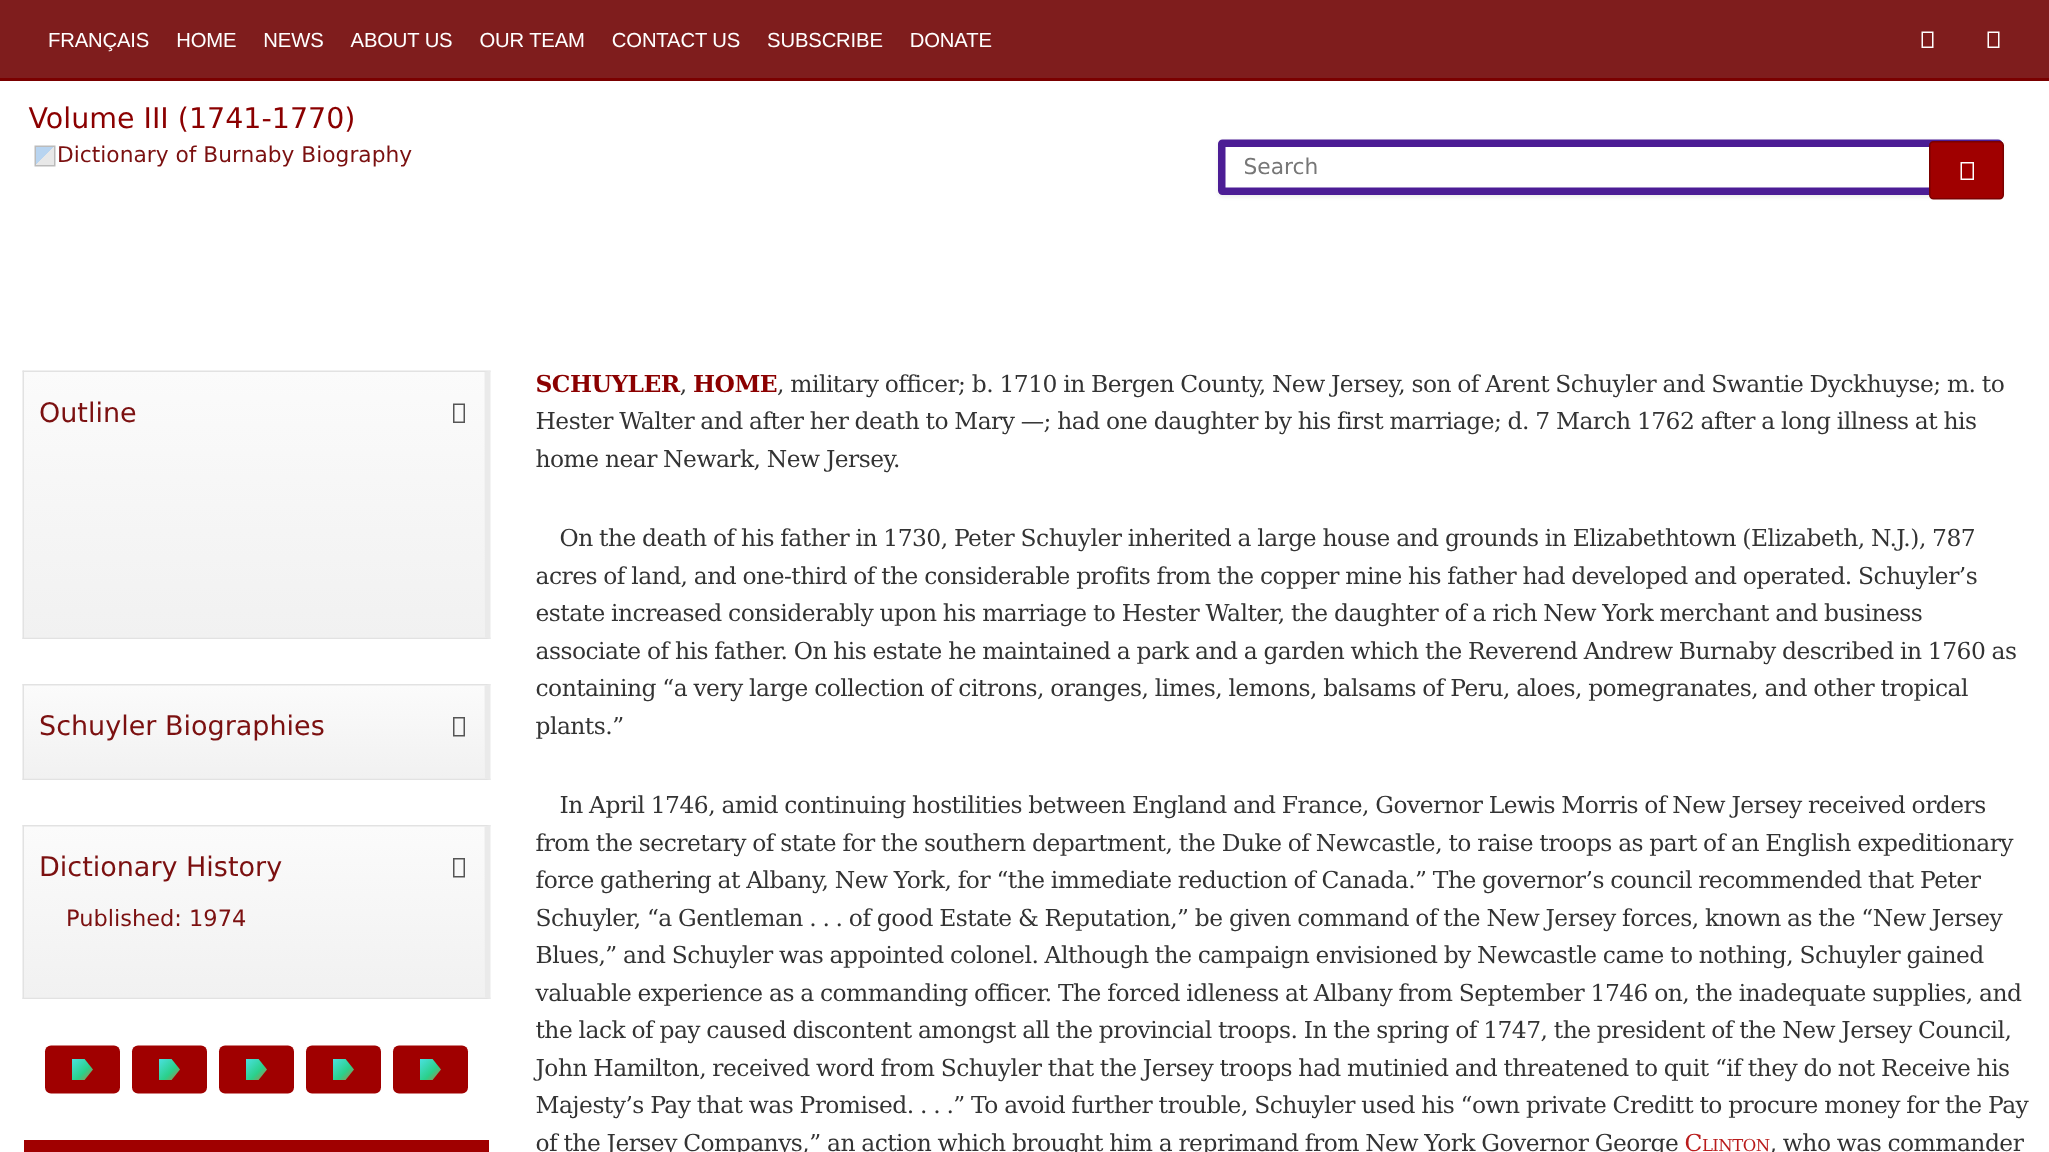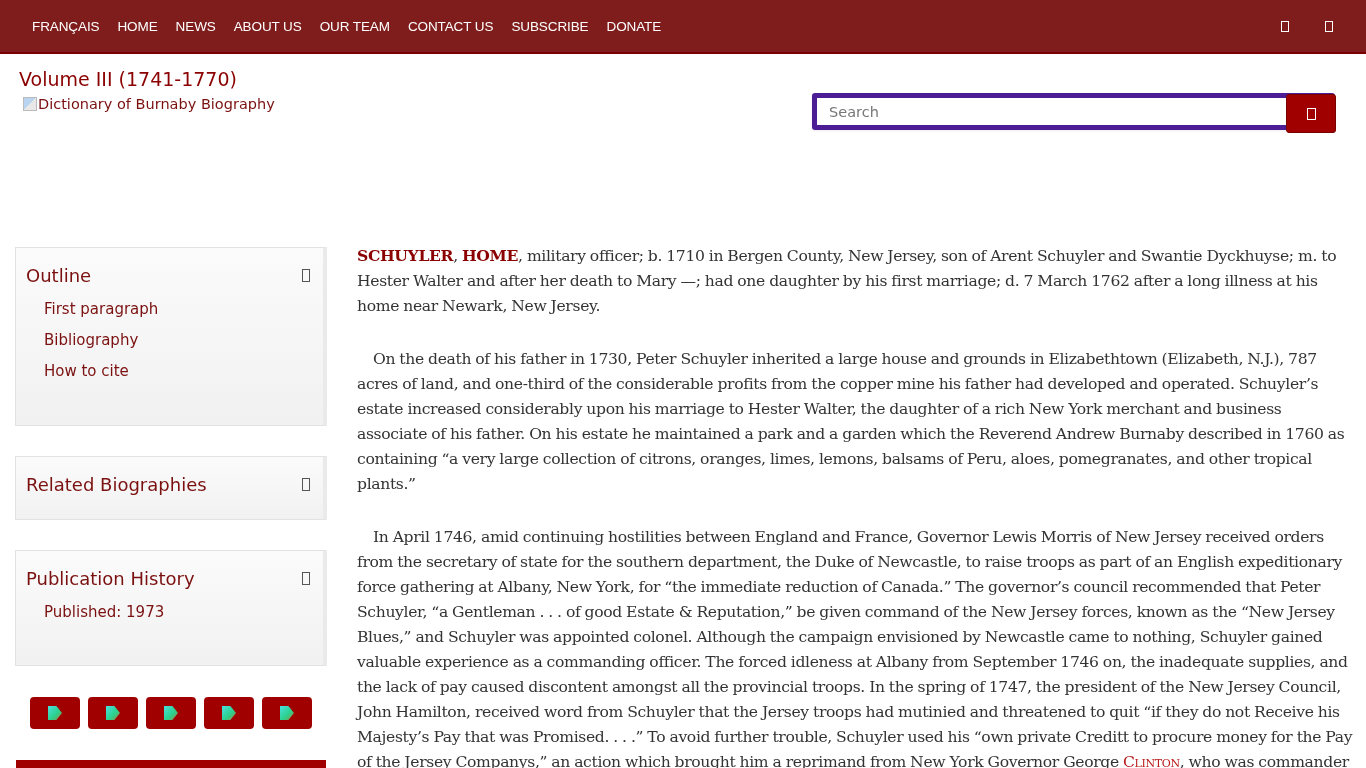--- a/index.html
+++ b/index.html
@@ -108,37 +108,32 @@
 <div class="search-btn">
   <div class="box"></div>
 </div>
 
 <div class="tools">
 </div>
 
 <div class="panel" style="top:247px; height:179px;">
   <div class="title" style="top:17px;">Outline</div>
   <div class="toggle" style="top:21px;"></div>
-  <ul style="top:50px;">
-    <li>First paragraph</li>
-    <li>Bibliography</li>
-    <li>How to cite</li>
-  </ul>
 </div>
 
 <div class="panel" style="top:456px; height:64px;">
-  <div class="title" style="top:17px;">Related Biographies</div>
+  <div class="title" style="top:17px;">Schuyler Biographies</div>
   <div class="toggle" style="top:21px;"></div>
 </div>
 
 <div class="panel" style="top:550px; height:116px;">
-  <div class="title" style="top:17px;">Publication History</div>
+  <div class="title" style="top:17px;">Dictionary History</div>
   <div class="toggle" style="top:21px;"></div>
   <ul style="top:50px;">
-    <li class="static">Published: 1973</li>
+    <li class="static">Published: 1974</li>
   </ul>
 </div>
 
 <div class="share-row">
   <div class="share-btn">
       <div class="img"></div>
     </div>
   <div class="share-btn">
       <div class="img"></div>
     </div>

